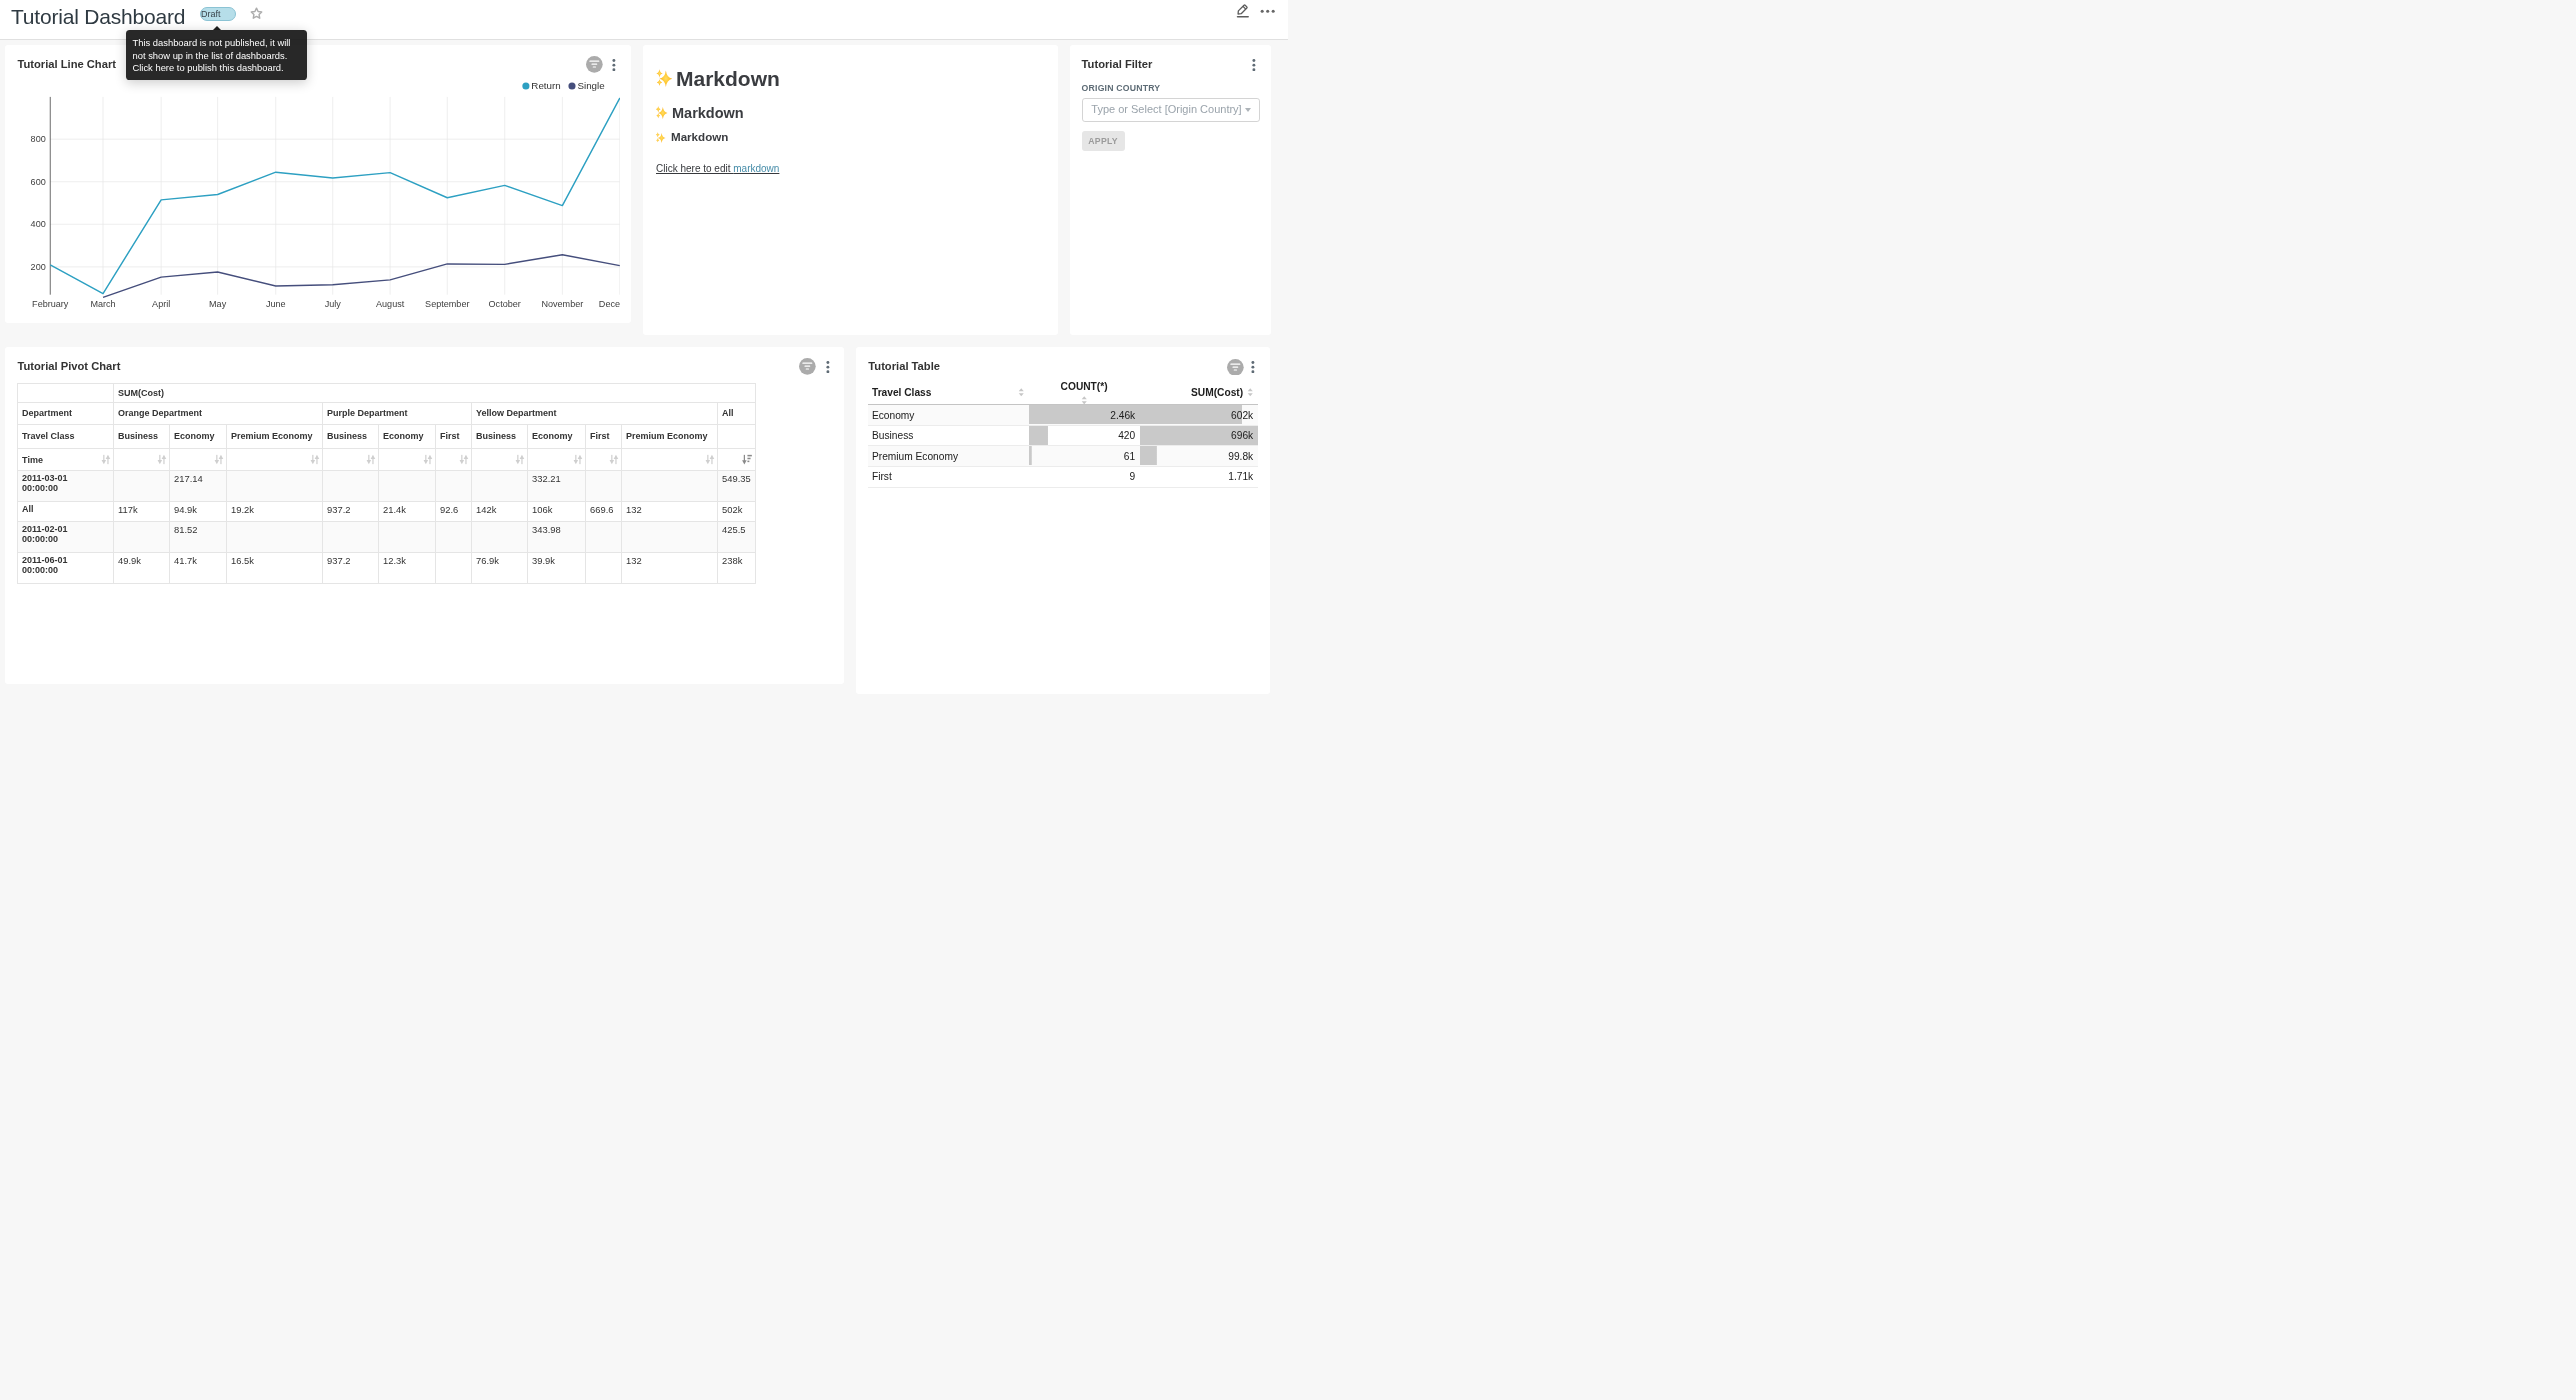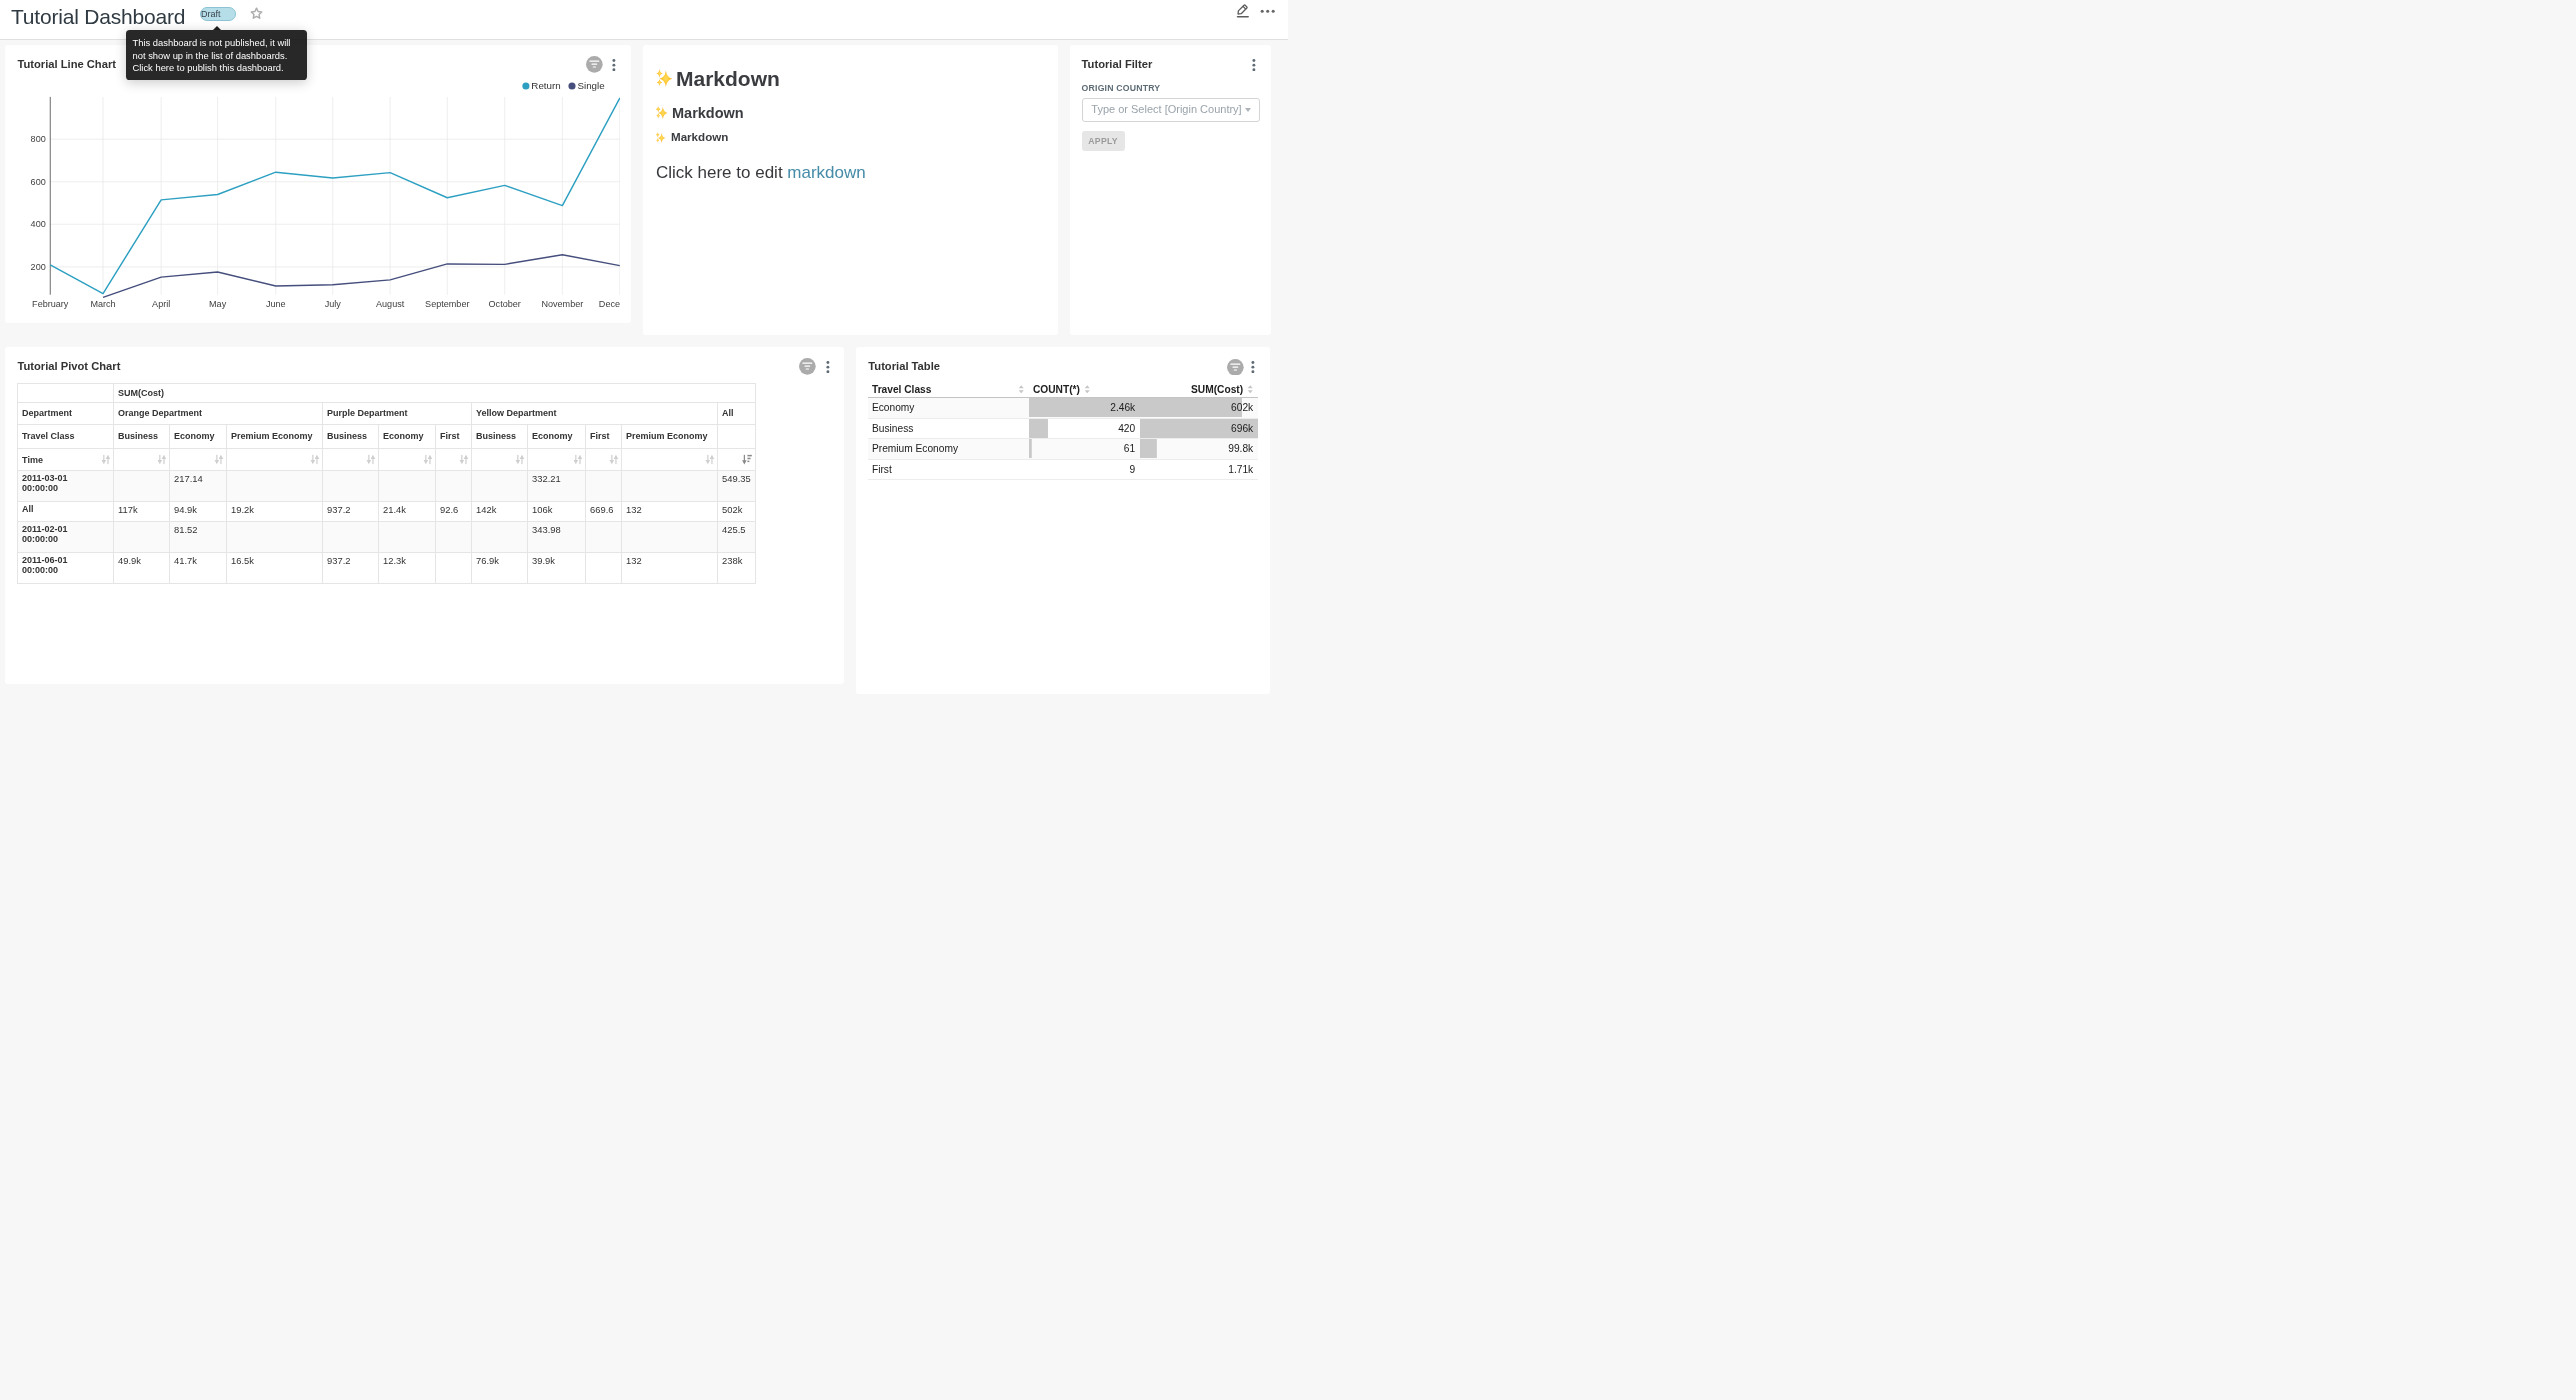--- a/index.html
+++ b/index.html
@@ -153,21 +153,21 @@
     </svg>
   <div style="position:absolute;left:29px;top:61px;font-size:14.5px;font-weight:bold;line-height:1;">Markdown</div>
   <svg style="position:absolute;left:12.3px;top:87px;" width="11" height="11" viewBox="0 0 24 24">
       <g fill="url(#spg)">
         <path d="M14.5,2 Q15.69,11.46 23,13 Q15.69,14.54 14.5,24 Q13.31,14.54 6,13 Q13.31,11.46 14.5,2 Z"></path>
         <path d="M6,0.4 Q6.59,5.22 10.2,6 Q6.59,6.78 6,11.6 Q5.41,6.78 1.8,6 Q5.41,5.22 6,0.4 Z"></path>
         <path d="M6,13.6 Q6.48,17.38 9.4,18 Q6.48,18.62 6,22.4 Q5.52,18.62 2.6,18 Q5.52,17.38 6,13.6 Z"></path>
       </g>
     </svg>
   <div style="position:absolute;left:28px;top:86px;font-size:11.6px;font-weight:bold;line-height:1;">Markdown</div>
-  <div style="position:absolute;left:13px;top:119px;font-size:17px;line-height:1;color:#37393d;">Click here to edit <span style="color:#468CA8;">markdown</span></div>
+  <div style="position:absolute;left:13px;top:119px;font-size:10px;line-height:1;color:#37393d;text-decoration:underline;">Click here to edit <span style="color:#468CA8;">markdown</span></div>
 </div>
 
 <div class="card" id="c-filter" style="left:1070px;top:45px;width:201px;height:290px;">
   <div class="ctitle" style="left:11.6px;">Tutorial Filter</div>
   <svg class="kebab" style="left:181px;top:13.8px;" width="5.8" height="12.3" viewBox="0 0 8 17">
       <g fill="#5F6B75">
         <circle cx="4" cy="2.1" r="2"></circle>
         <circle cx="4" cy="8.5" r="2"></circle>
         <circle cx="4" cy="14.9" r="2"></circle>
       </g>
@@ -477,21 +477,21 @@
             <th>
               <div style="display:flex;align-items:center;justify-content:space-between;">
                 <span>Travel Class</span>
                 <svg width="6.5" height="8.7" viewBox="0 0 9 12">
                   <path d="M4.5 0.5 L8 4.6 H1 z" fill="#C6C6C6"></path>
                   <path d="M4.5 11.5 L1 7.4 H8 z" fill="#C6C6C6"></path>
                 </svg>
               </div>
             </th>
     <th>
-              <div style="display:flex;align-items:center;gap:3.6px;">
+              <div style="display:flex;align-items:center;gap:3.6px;flex-direction:column;">
                 <span>COUNT(*)</span>
                 <svg width="6.5" height="8.7" viewBox="0 0 9 12">
                   <path d="M4.5 0.5 L8 4.6 H1 z" fill="#C6C6C6"></path>
                   <path d="M4.5 11.5 L1 7.4 H8 z" fill="#C6C6C6"></path>
                 </svg>
               </div>
             </th>
     <th>
               <div style="display:flex;align-items:center;justify-content:flex-end;gap:3.6px;">
                 <span>SUM(Cost)</span>

